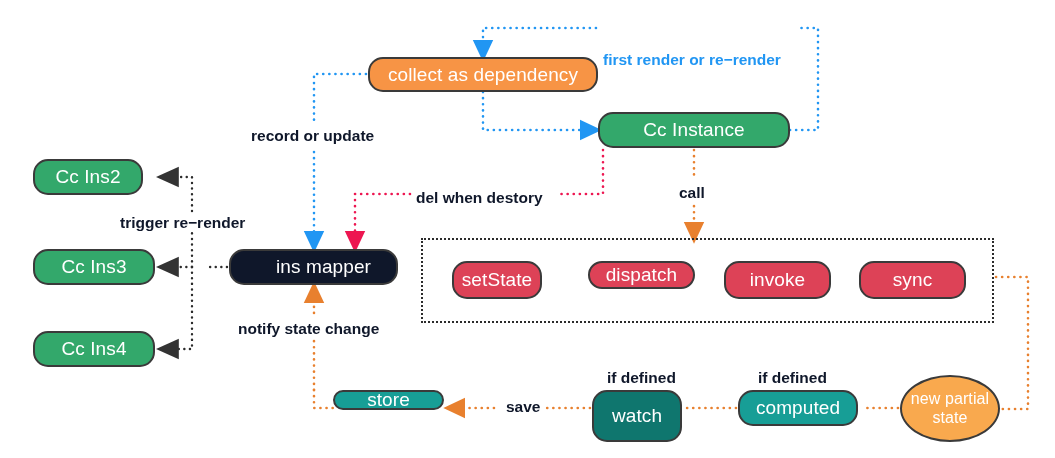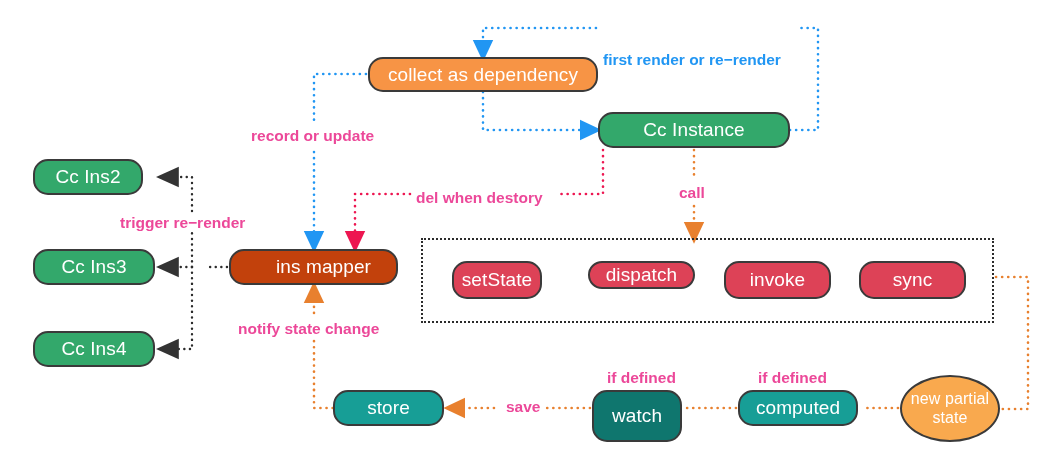--- a/index.html
+++ b/index.html
@@ -39,21 +39,21 @@
     z-index: 3;
   }
   .node.ellipse {
     border-radius: 50%;
     font-size: 16px;
   }
   .edge-label {
     position: absolute;
     font-size: 15.5px;
     font-weight: bold;
-    color: #ec4899;
+    color: #0f172a;
     white-space: nowrap;
     background: #ffffff;
     padding: 0 3px;
     z-index: 4;
   }
   .edge-label.blue { color: #2196f3; }
   .group-box {
     position: absolute;
     box-sizing: border-box;
     border: 2.5px dotted #2b2b2b;
@@ -139,21 +139,21 @@
   <div class="group-box" style="left:421px; top:238px; width:573px; height:85px;"></div>
 
   <div class="node" style="left:368px; top:57px; width:230px; height:35px; background:#F79445;">
     <span>collect as dependency</span>
   </div>
 
   <div class="node" style="left:598px; top:112px; width:192px; height:36px; background:#33A86B;">
     <span>Cc Instance</span>
   </div>
 
-  <div class="node" style="left:229px; top:249px; width:169px; height:36px; background:#c2410c;padding-left:20px;">
+  <div class="node" style="left:229px; top:249px; width:169px; height:36px; background:#0f172a;padding-left:20px;">
     <span>ins mapper</span>
   </div>
 
   <div class="node" style="left:33px; top:159px; width:110px; height:36px; background:#33A86B;">
     <span>Cc Ins2</span>
   </div>
 
   <div class="node" style="left:33px; top:249px; width:122px; height:36px; background:#33A86B;">
     <span>Cc Ins3</span>
   </div>
@@ -171,21 +171,21 @@
   </div>
 
   <div class="node" style="left:724px; top:261px; width:107px; height:38px; background:#DD4257;">
     <span>invoke</span>
   </div>
 
   <div class="node" style="left:859px; top:261px; width:107px; height:38px; background:#DD4257;">
     <span>sync</span>
   </div>
 
-  <div class="node" style="left:333px; top:390px; width:111px; height:36px; background:#179E96;">
+  <div class="node" style="left:333px; top:390px; width:111px; height:20px; background:#179E96;">
     <span>store</span>
   </div>
 
   <div class="node" style="left:592px; top:390px; width:90px; height:52px; background:#0f766e;">
     <span>watch</span>
   </div>
 
   <div class="node" style="left:738px; top:390px; width:120px; height:36px; background:#179E96;">
     <span>computed</span>
   </div>

